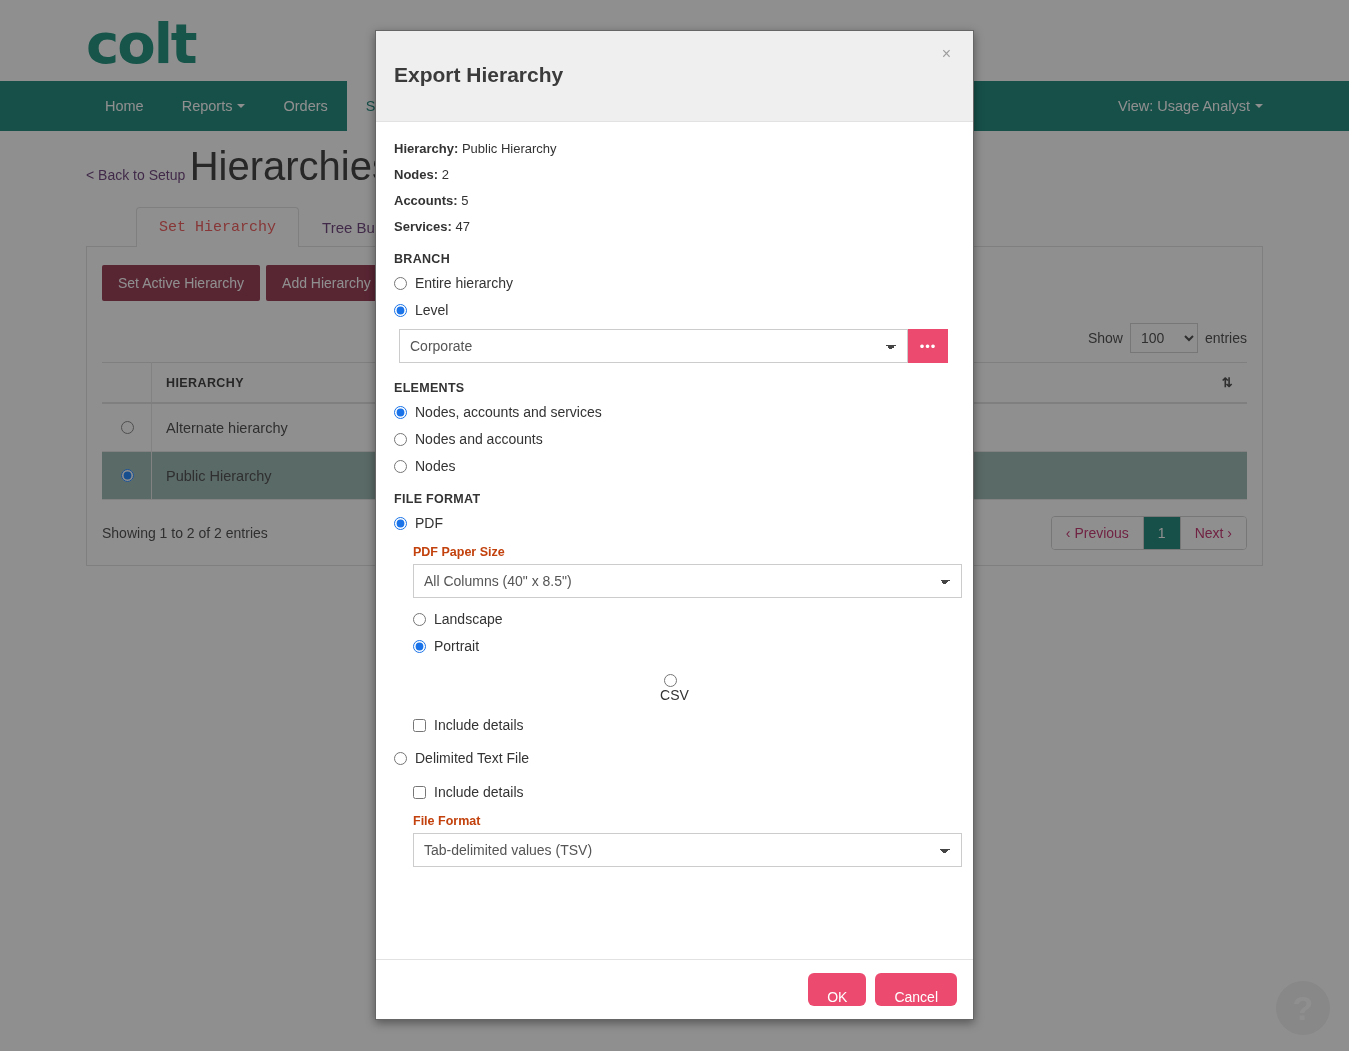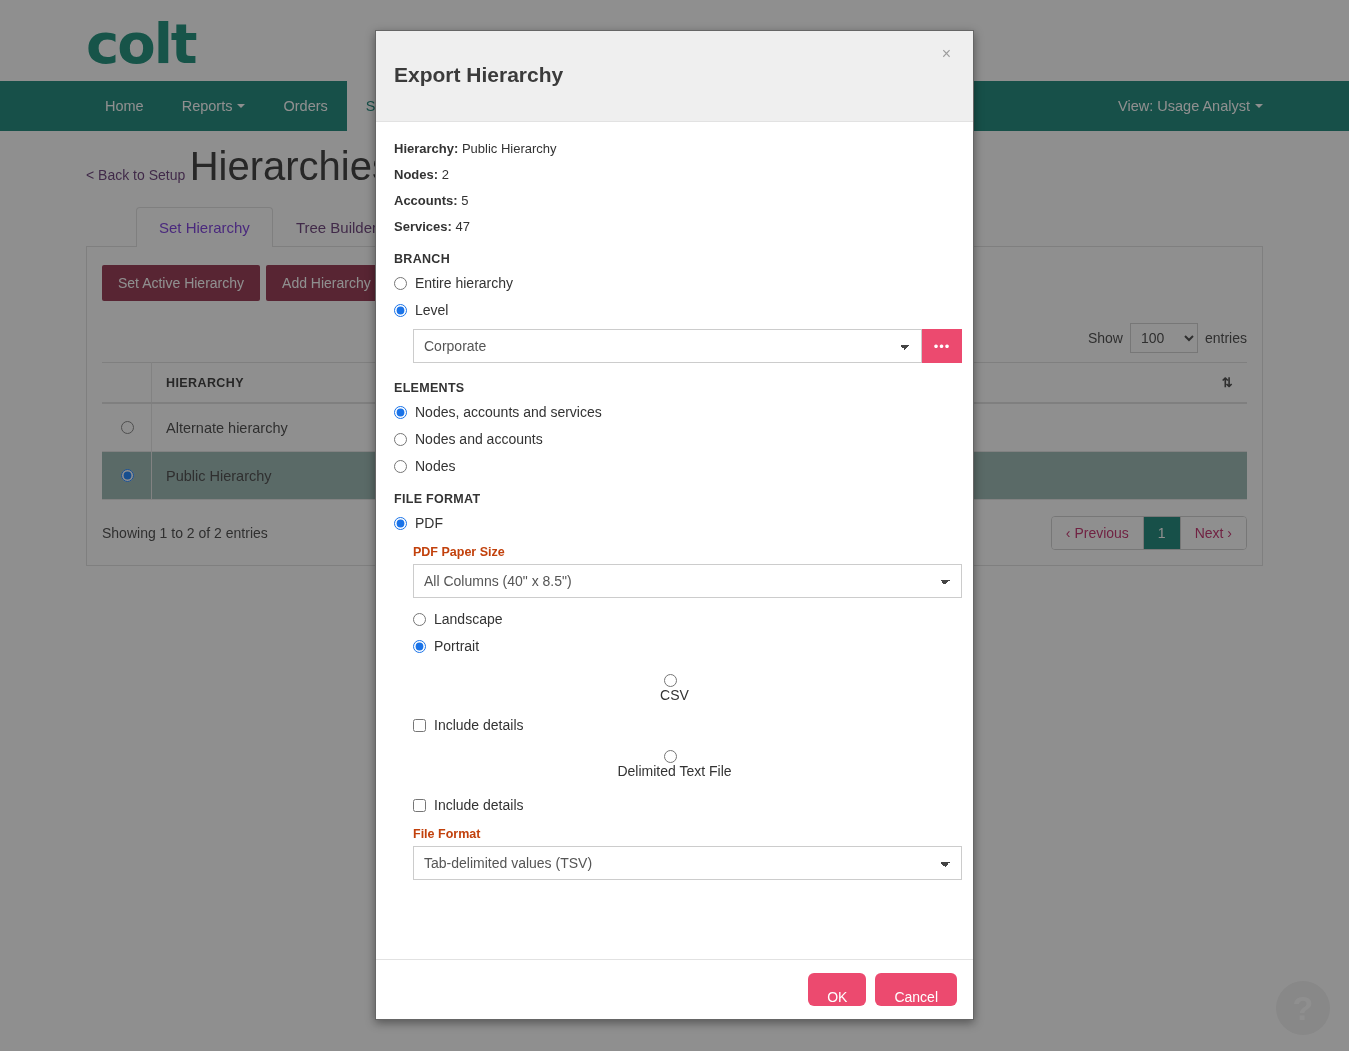--- a/index.html
+++ b/index.html
@@ -116,21 +116,22 @@
     cursor: pointer;
     border: 1px solid transparent;
     border-bottom: none;
     border-radius: 4px 4px 0 0;
     margin-bottom: -1px;
     background: transparent;
   }
   .tab.active {
     background: #ffffff;
     border-color: #ddd;
-    color: #6d28d9;
+    color: #ef4444;
+    font-family: Liberation Mono, monospace;
   }
   .tab-offset { margin-left: 50px; }
 
   .panel {
     border: 1px solid #ddd;
     border-top: none;
     background: #ffffff;
     padding: 18px 15px 15px 15px;
     position: relative;
   }
@@ -300,21 +301,21 @@
     margin: 0 0 11px 0;
     font-size: 14px;
     color: #333;
   }
   .opt input { margin: 0 8px 0 0; width: 13px; height: 13px; accent-color: #1a73e8; cursor: pointer; }
   .opt label { cursor: pointer; }
   .indent1 { margin-left: 19px; }
 
   .sel-wrap {
     display: flex;
-    margin: 4px 0 0 19px;
+    margin: 4px 0 0 5px;
     width: 549px;
   }
   select.styled {
     flex: 1;
     font-family: inherit;
     font-size: 14px;
     color: #555;
     padding: 8px 10px;
     border: 1px solid #ccc;
     background: #ffffff;
@@ -561,21 +562,21 @@
 
     <div class="opt" style="margin-top:20px;flex-direction:column;">
       <input type="radio" name="fformat" id="f2" style="">
       <label for="f2">CSV</label>
     </div>
     <div class="opt indent1" style="margin-top:14px;">
       <input type="checkbox" id="c1" style="">
       <label for="c1">Include details</label>
     </div>
 
-    <div class="opt" style="margin-top:17px;flex-direction:column;">
+    <div class="opt" style="margin-top:17px;">
       <input type="radio" name="fformat" id="f3" style="">
       <label for="f3">Delimited Text File</label>
     </div>
     <div class="opt indent1" style="margin-top:18px;">
       <input type="checkbox" id="c2" style="">
       <label for="c2">Include details</label>
     </div>
 
     <div class="sub-label">File Format</div>
     <div class="wide-sel">

